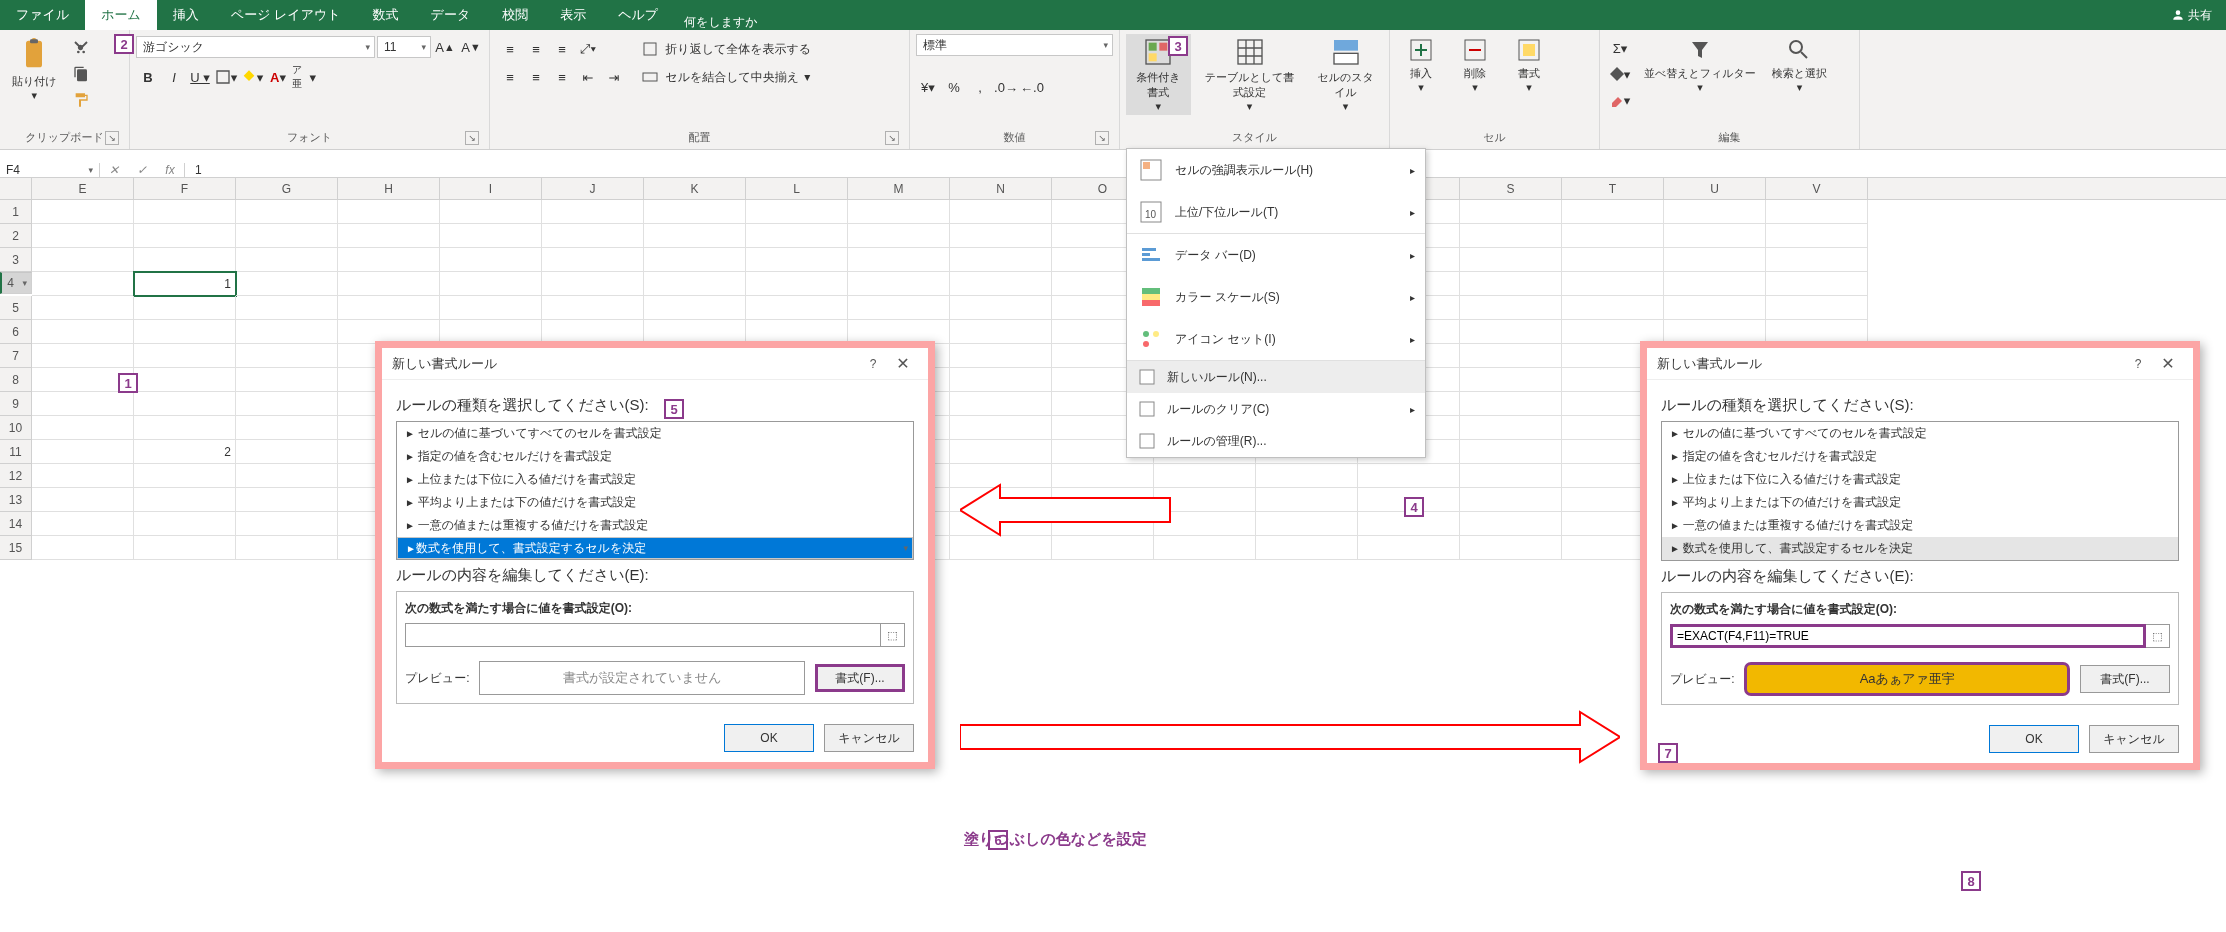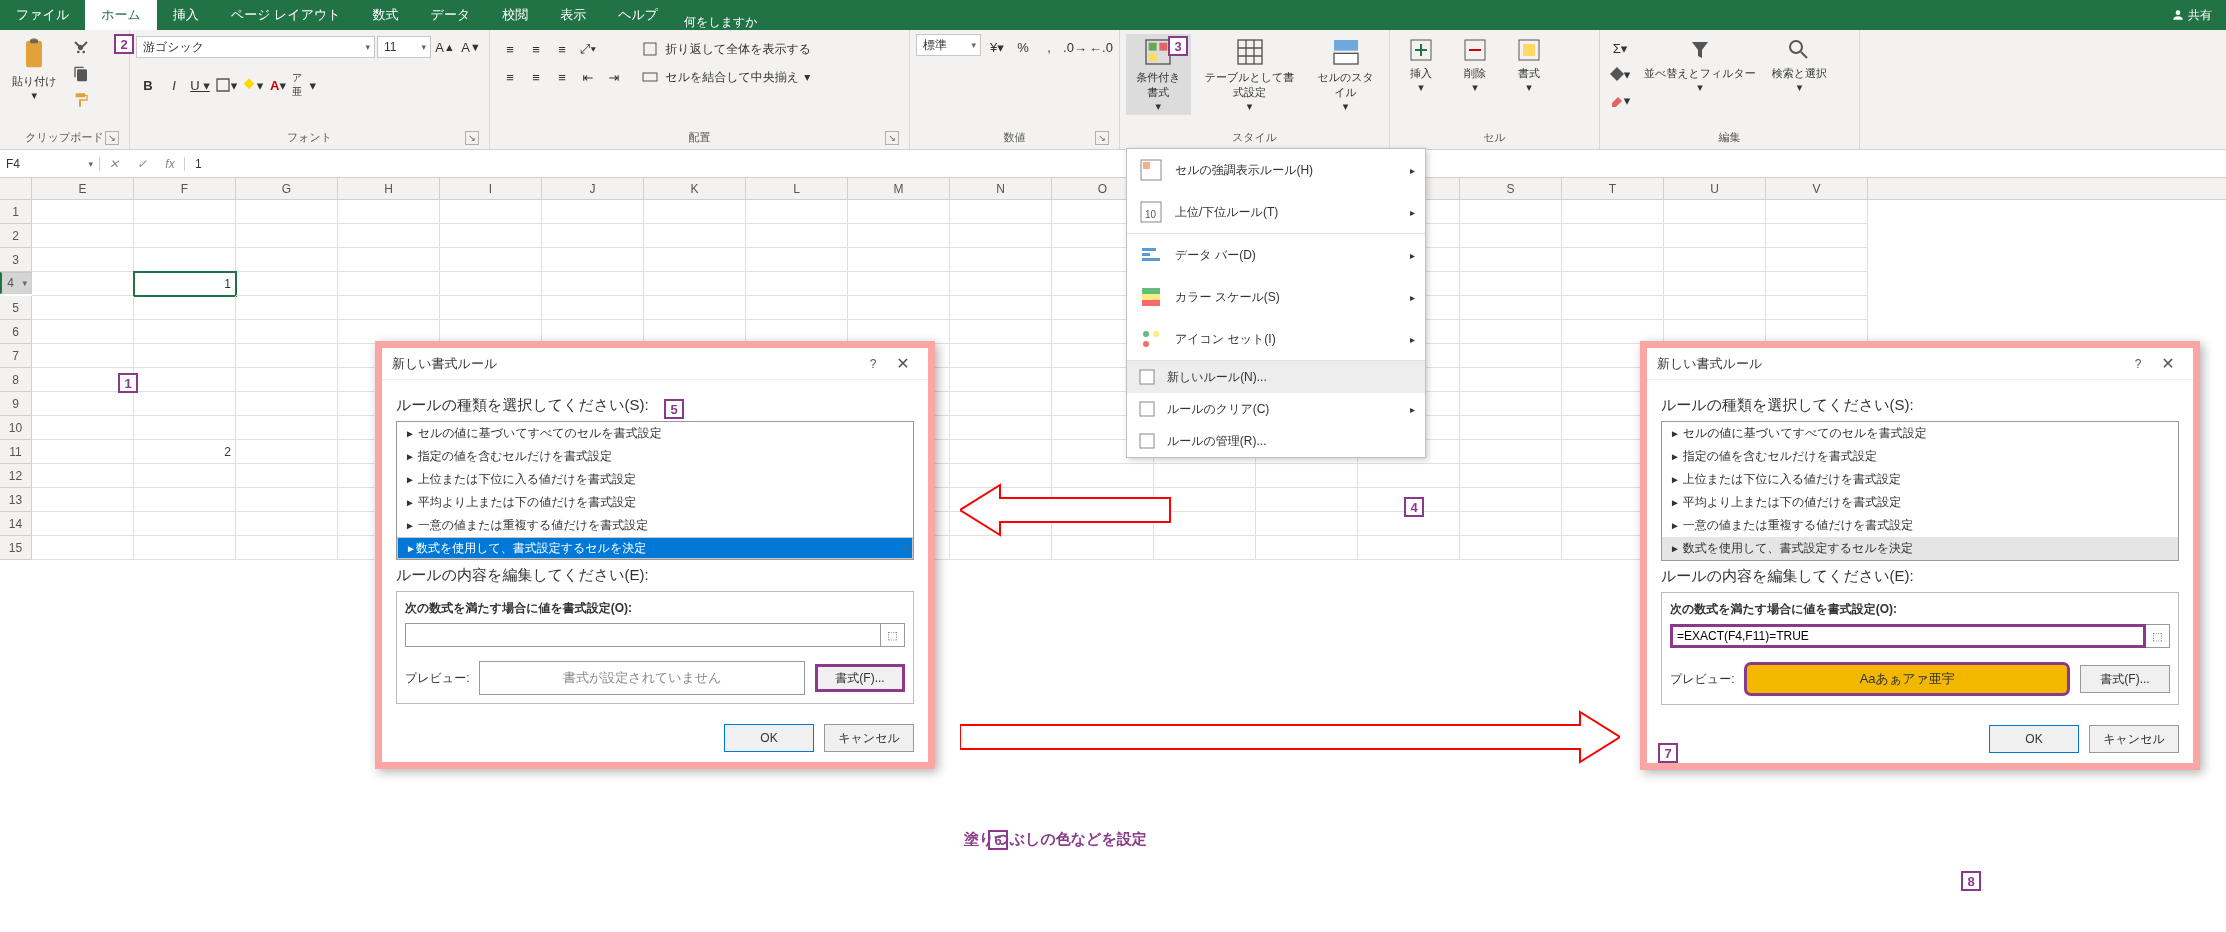--- a/index.html
+++ b/index.html
@@ -25,21 +25,21 @@
 .vbtn svg { margin-bottom: 2px; }
 .vbtn.active { background: #dcdcdc; }
 
 .hstack { display: flex; flex-direction: column; gap: 2px; padding: 2px; }
 .hrow { display: flex; align-items: center; gap: 2px; height: 26px; }
 .sq { width: 24px; height: 24px; display: flex; align-items: center; justify-content: center; cursor: pointer; font-size: 13px; }
 .sel { height: 22px; border: 1px solid #c7c7c7; background: #fff; padding: 0 18px 0 6px; display: flex; align-items: center; font-size: 12px; position: relative; }
 .sel::after { content: "▾"; position: absolute; right: 4px; font-size: 9px; color: #666; }
 
 
-.fbar { height: 28px; border-bottom: 1px solid #d0d0d0; display: flex; align-items: center; background: #fff; }
+.fbar { height: 28px; border-bottom: 1px solid #d0d0d0; display: flex; align-items: flex-end; background: #fff; }
 .namebox { width: 100px; border-right: 1px solid #d0d0d0; display: flex; align-items: center; padding: 0 6px; position: relative; }
 .namebox::after { content: "▾"; position: absolute; right: 6px; font-size: 9px; color: #666; }
 .fbtns { display: flex; align-items: center; border-right: 1px solid #d0d0d0; }
 .fbtns .fb { width: 28px; height: 100%; display: flex; align-items: center; justify-content: center; color: #888; font-style: italic; }
 .fval { flex: 1; display: flex; align-items: center; padding: 0 10px; }
 
 
 .grid-wrap { position: relative; }
 .colhdr { display: flex; height: 22px; background: #f3f2f1; border-bottom: 1px solid #d0d0d0; }
 .colhdr .corner { width: 32px; border-right: 1px solid #d0d0d0; }
@@ -150,21 +150,21 @@
             <svg width="16" height="16" viewBox="0 0 24 24">
               <path fill="#e2a23b" d="M18 4V2H4v6h14V6h2v5H9v11h3V13h10V4z"></path>
             </svg>
           </div>
       </div>
     </div>
     <div class="group-label"><span>クリップボード</span><span class="launcher">↘</span></div>
   </div>
 
   <div class="group" style="width:360px">
-    <div class="group-content" style="flex-direction:column;gap:12px;width:100%">
+    <div class="group-content" style="flex-direction:column;gap:4px;width:100%">
       <div class="hrow" style="width:100%">
         <div class="sel" style="flex:1">游ゴシック</div>
         <div class="sel" style="width:54px">11</div>
         <div class="sq">A<sup>▲</sup></div>
         <div class="sq">A<sup>▼</sup></div>
       </div>
       <div class="hrow">
         <div class="sq" style="font-weight:bold">B</div>
         <div class="sq" style="font-style:italic">I</div>
         <div class="sq" style="text-decoration:underline">U ▾</div>
@@ -204,21 +204,21 @@
             </svg>&nbsp;<span>折り返して全体を表示する</span></div>
         <div class="hrow"><svg width="16" height="16">
               <rect x="1" y="4" width="14" height="8" fill="none" stroke="#555"></rect>
             </svg>&nbsp;<span>セルを結合して中央揃え</span>&nbsp;▾</div>
       </div>
     </div>
     <div class="group-label"><span>配置</span><span class="launcher">↘</span></div>
   </div>
 
   <div class="group" style="width:210px">
-    <div class="group-content" style="flex-direction:row;gap:4px;width:100%">
+    <div class="group-content" style="flex-direction:column;gap:18px;width:100%">
       <div class="sel" style="width:100%">標準</div>
       <div class="hrow">
         <div class="sq">¥▾</div>
         <div class="sq">%</div>
         <div class="sq">,</div>
         <div class="sq">.0→</div>
         <div class="sq">←.0</div>
       </div>
     </div>
     <div class="group-label"><span>数値</span><span class="launcher">↘</span></div>

